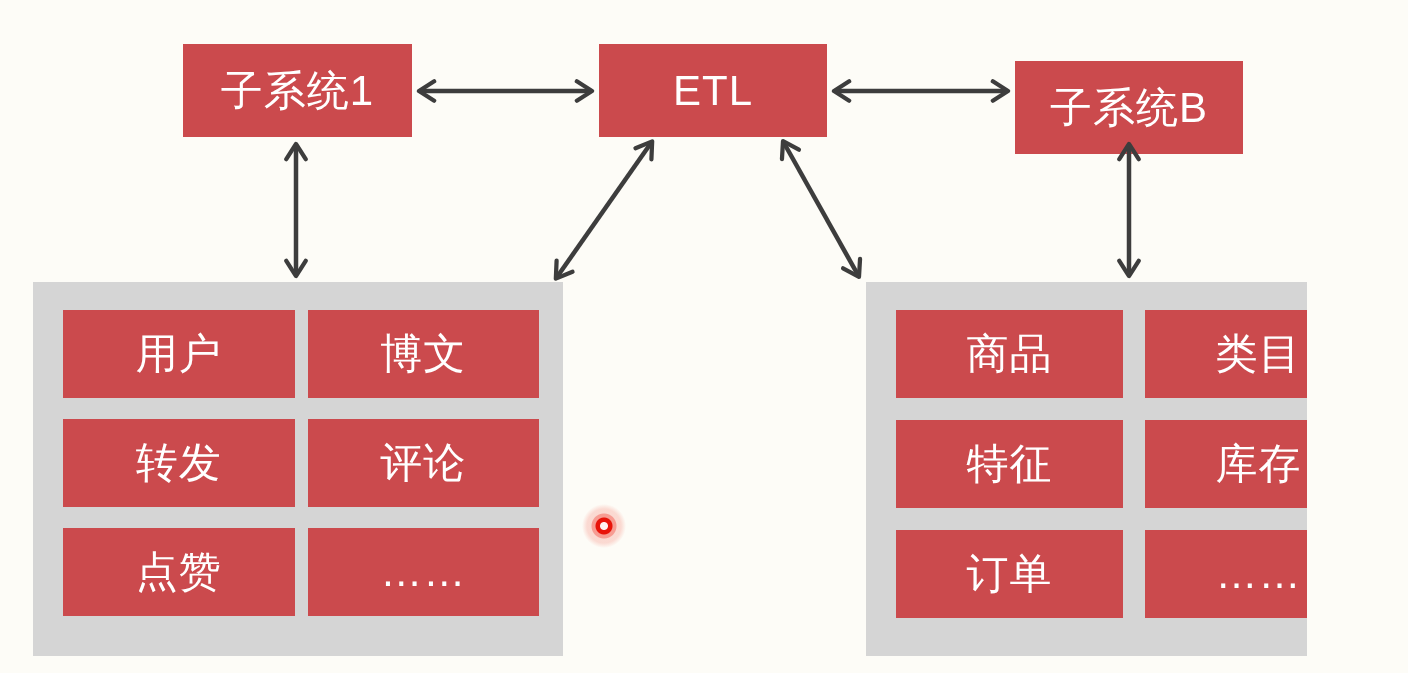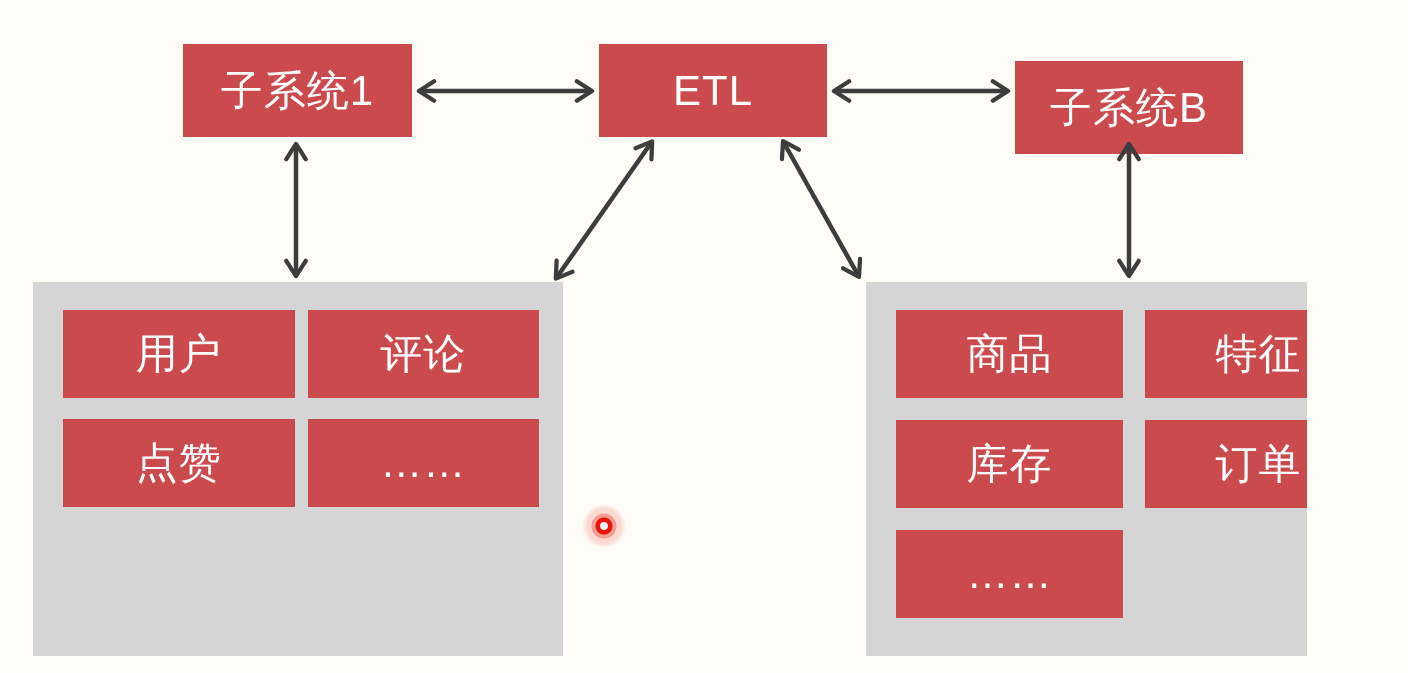--- a/index.html
+++ b/index.html
@@ -116,33 +116,42 @@
     <line class="edge-line" x1="1129" y1="146" x2="1129" y2="274" marker-start="url(#ah)" marker-end="url(#ah)"></line>
     <line class="edge-line" x1="651" y1="143" x2="557" y2="277" marker-start="url(#ah)" marker-end="url(#ah)"></line>
     <line class="edge-line" x1="784" y1="143" x2="858" y2="275" marker-start="url(#ah)" marker-end="url(#ah)"></line>
   </svg>
 
   <div class="panel" id="panel-left">
     <div class="cell">
       <span>用户</span>
     </div>
     <div class="cell">
+      <span>博文</span>
+    </div>
+    <div class="cell">
+      <span>转发</span>
+    </div>
+    <div class="cell">
       <span>评论</span>
     </div>
     <div class="cell">
       <span>点赞</span>
     </div>
     <div class="cell">
       <span>……</span>
     </div>
   </div>
 
   <div class="panel" id="panel-right">
     <div class="cell">
       <span>商品</span>
+    </div>
+    <div class="cell">
+      <span>类目</span>
     </div>
     <div class="cell">
       <span>特征</span>
     </div>
     <div class="cell">
       <span>库存</span>
     </div>
     <div class="cell">
       <span>订单</span>
     </div>

